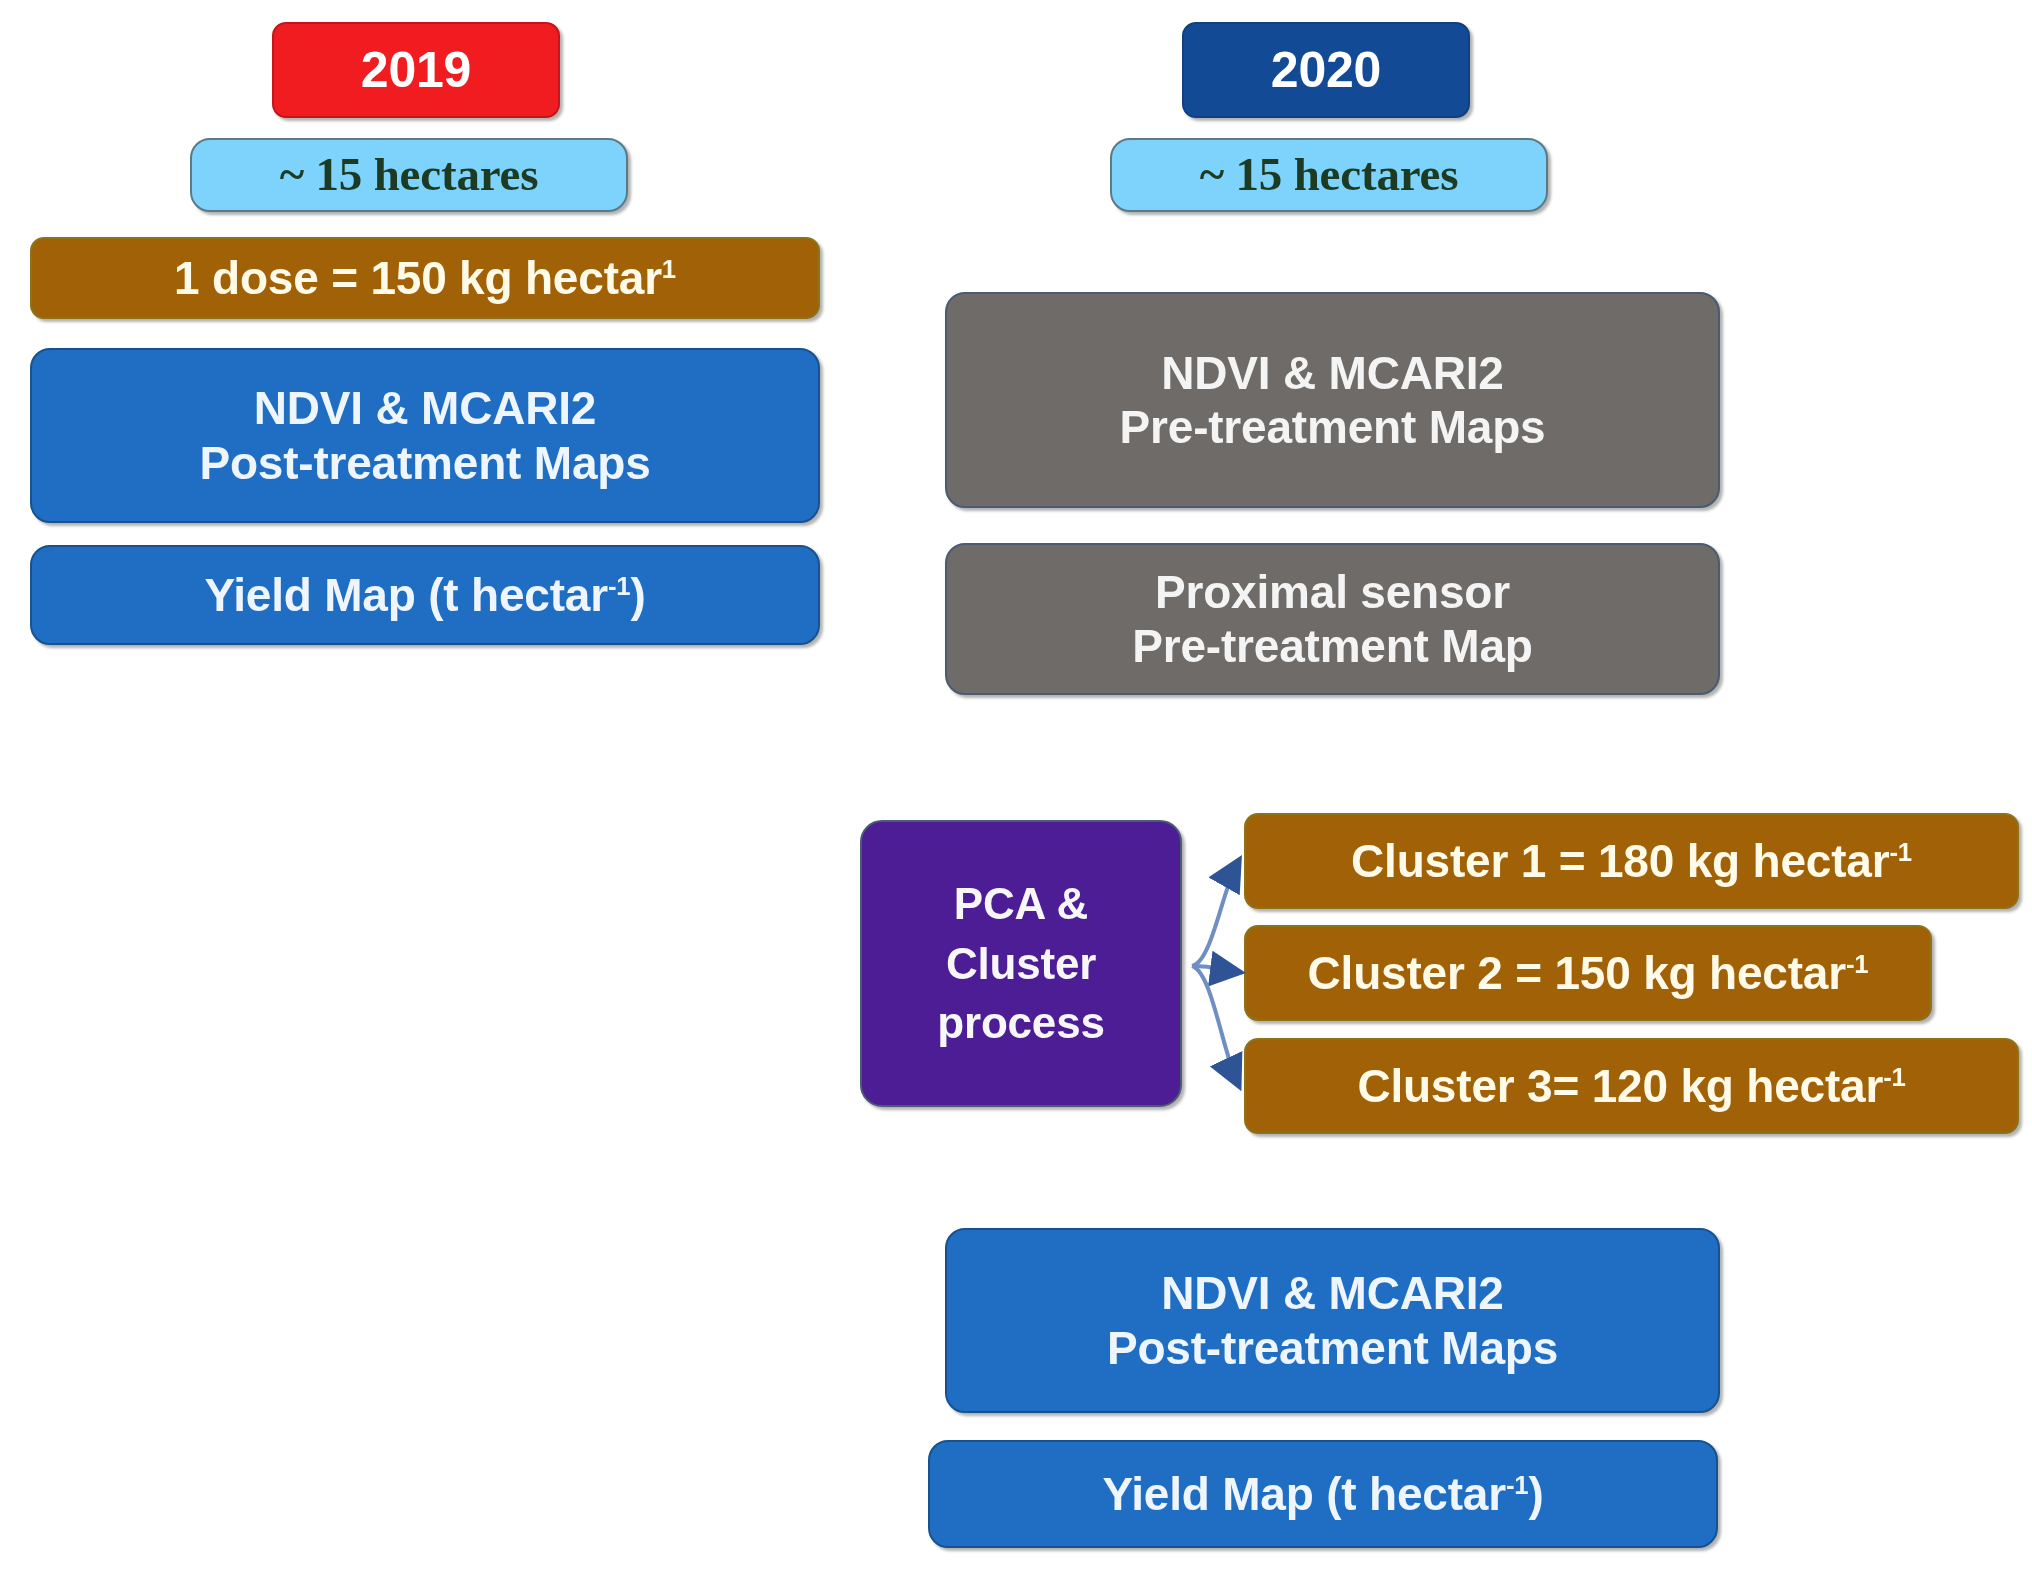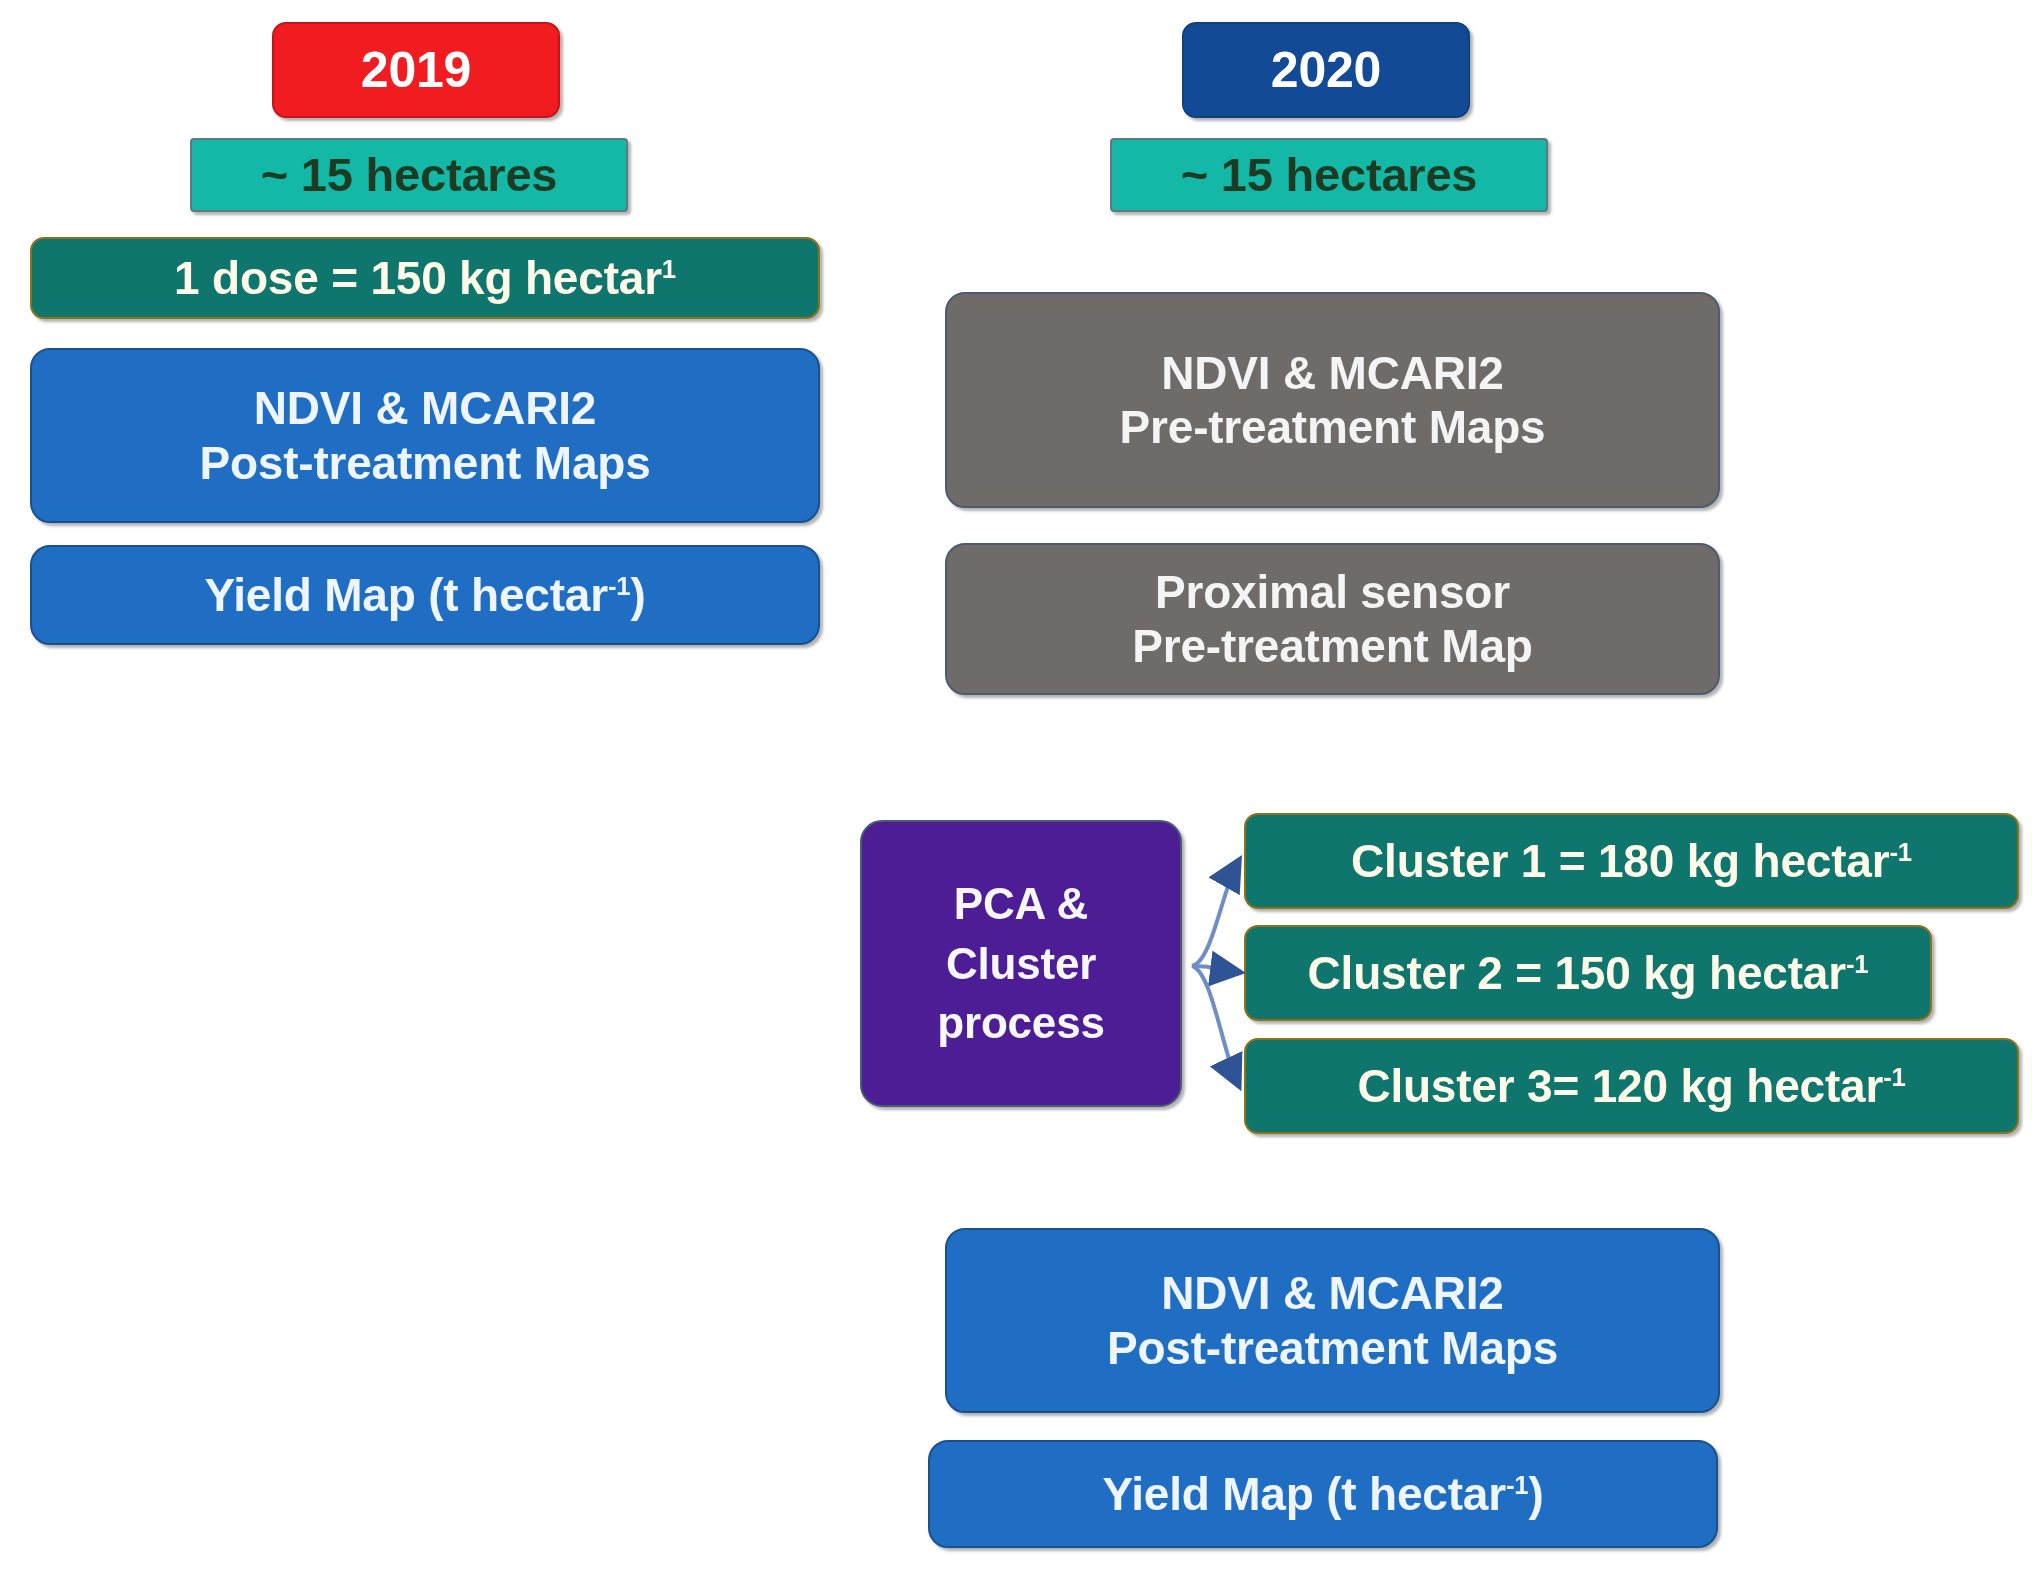--- a/index.html
+++ b/index.html
@@ -42,29 +42,30 @@
   }
   .box--year-2020 {
     background: #134a95;
     border: 2px solid #123f7d;
     color: #ffffff;
     font-weight: bold;
     font-size: 50px;
     border-radius: 14px;
   }
   .box--hectares {
-    background: #14b8a6;
+    background: #7dd3fc;
     border: 2px solid #5c7a84;
     color: #1d3a22;
     font-weight: bold;
     font-size: 47px;
-    border-radius: 4px;
+    border-radius: 20px;
+    font-family: Liberation Serif, serif;
   }
   .box--yellow {
-    background: #0f766e;
+    background: #a16207;
     border: 2px solid #8c7318;
     color: #fffbe8;
     font-weight: bold;
     font-size: 46px;
     border-radius: 14px;
   }
   .box--blue {
     background: #1f6ec4;
     border: 2px solid #17528f;
     color: #eef5fc;

